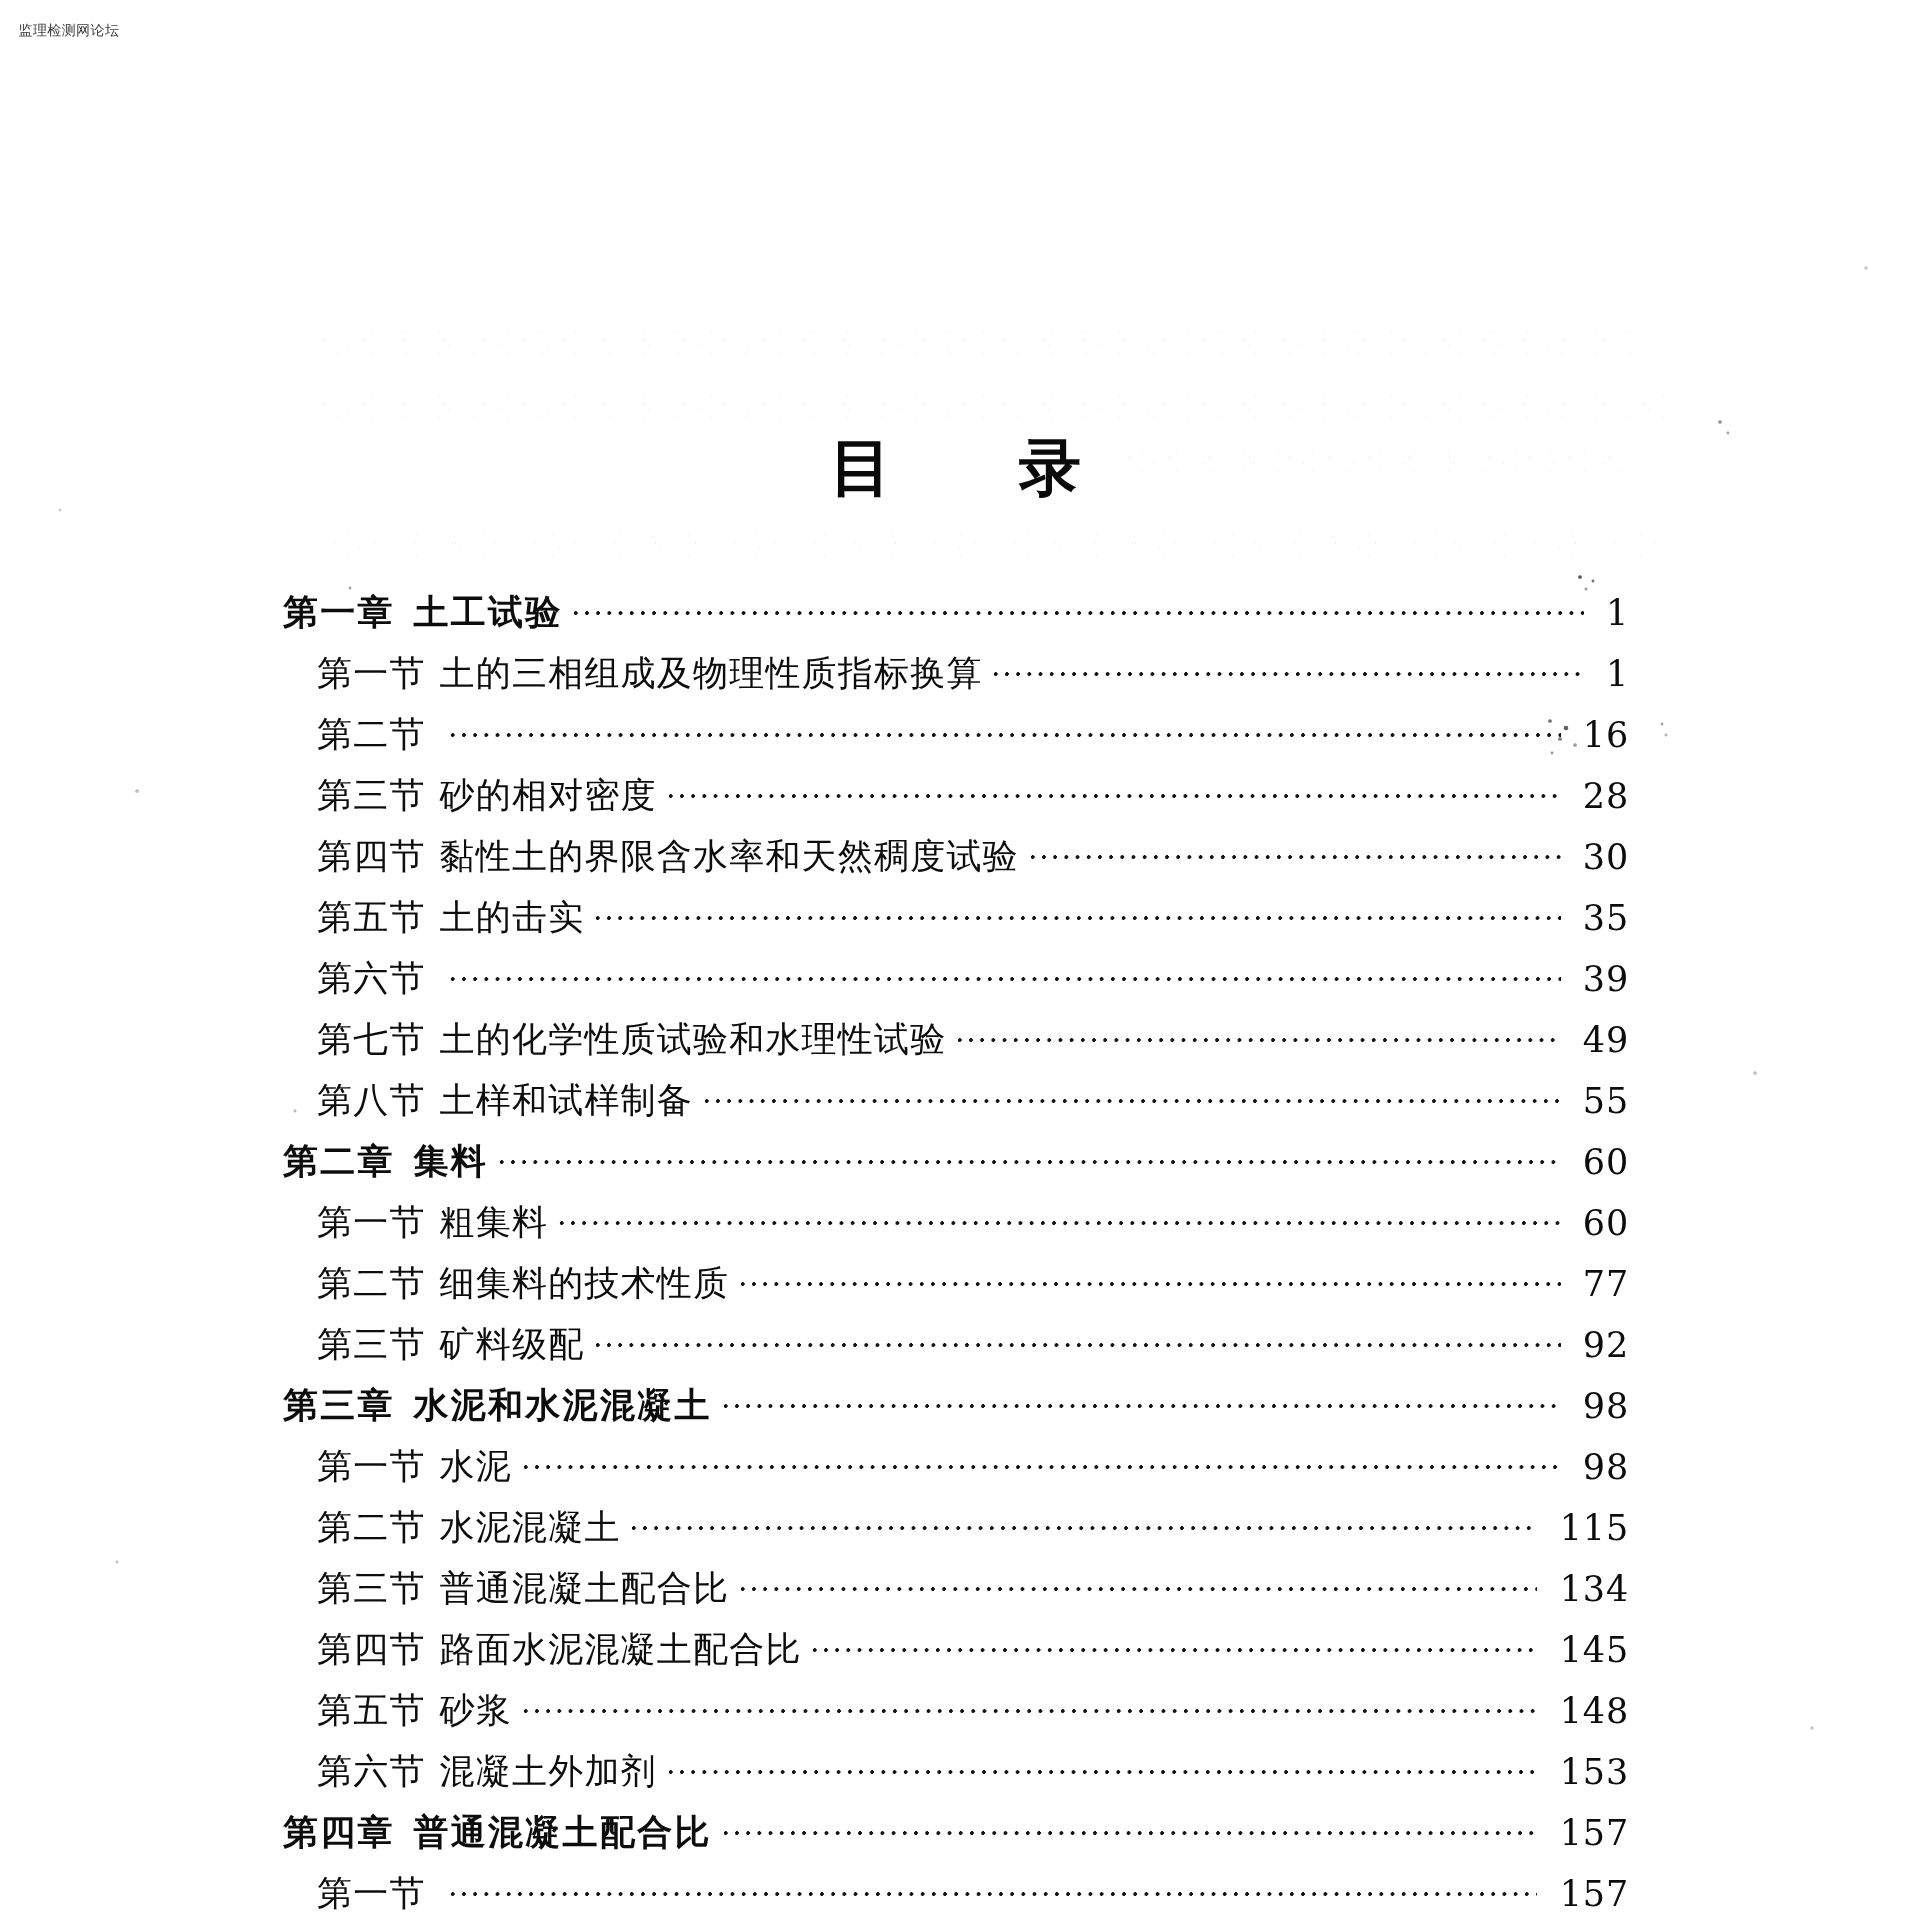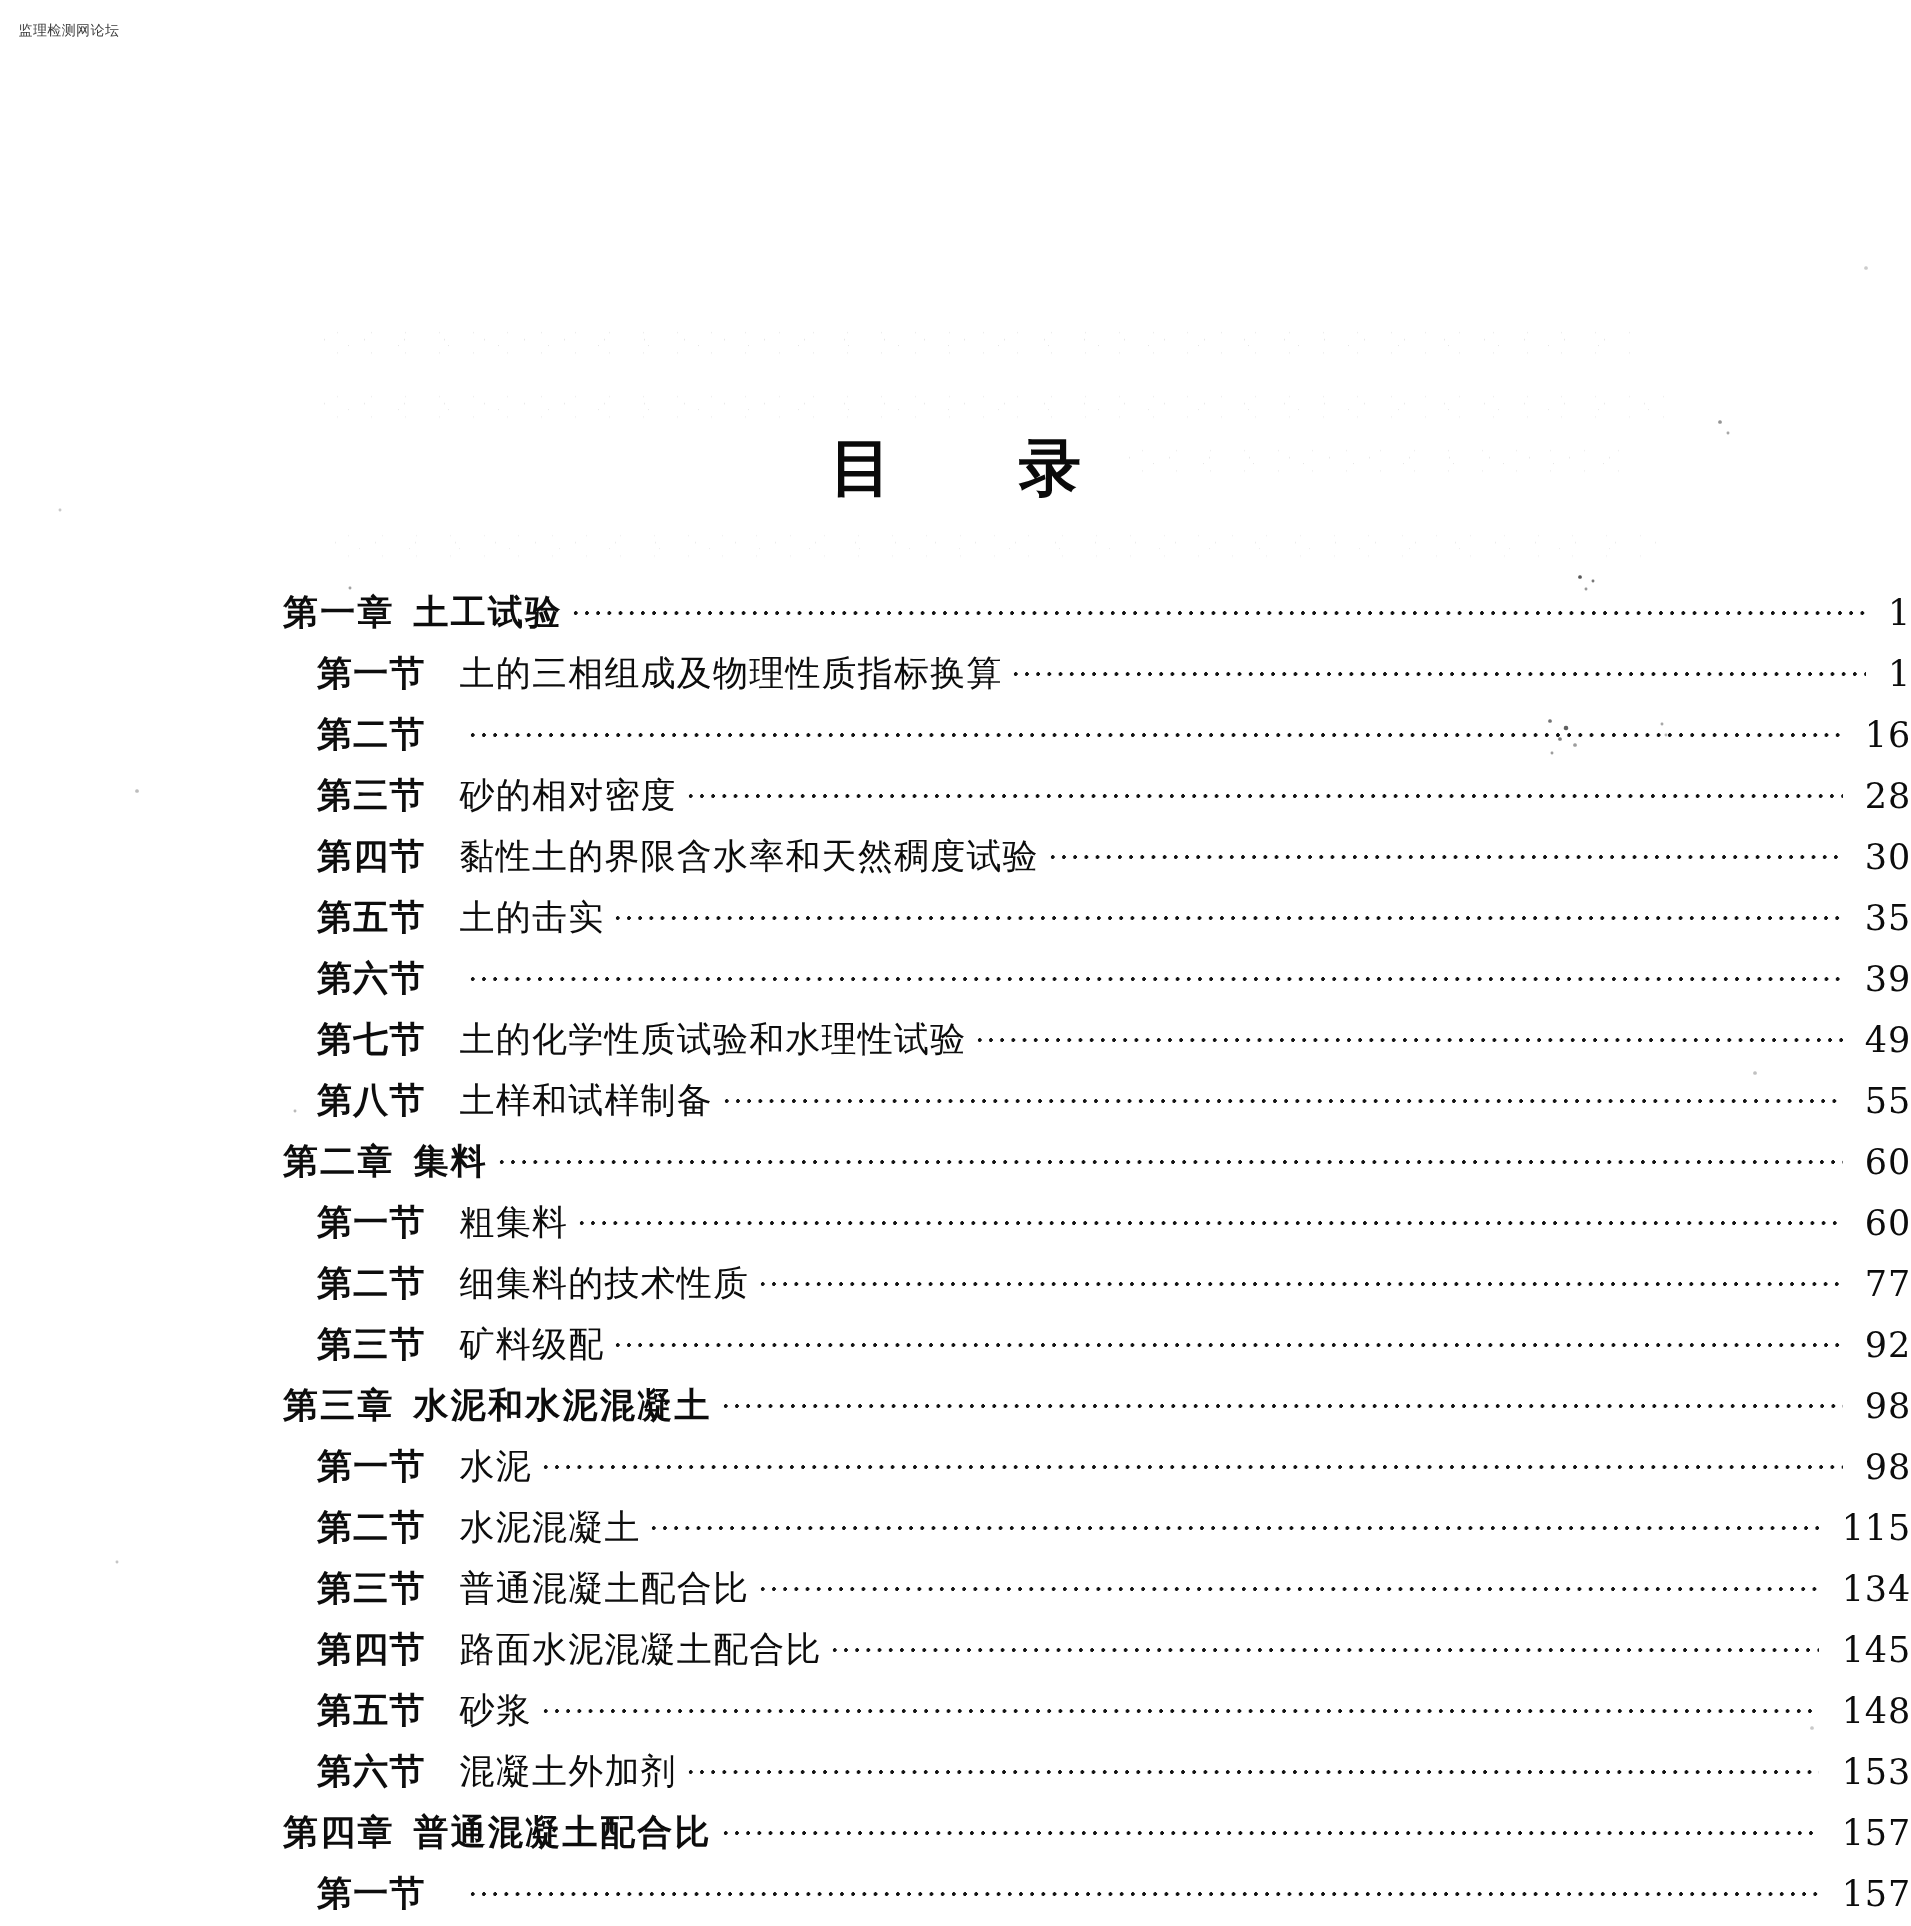--- a/index.html
+++ b/index.html
@@ -52,40 +52,41 @@
   .toc {
     position: absolute;
     top: 582px;
     left: 0;
     right: 0;
   }
   .row {
     display: flex;
     align-items: center;
     height: 61px;
+    padding-right: 282px;
     white-space: nowrap;
     text-align: center;
   }
   .row.chapter {
     font-family: "DejaVu Sans", sans-serif;
     font-weight: 700;
     font-size: 35px;
     letter-spacing: 2.3px;
     padding-left: 283px;
   }
   .row.section {
     font-family: "DejaVu Serif", serif;
     font-weight: 400;
     font-size: 35px;
     letter-spacing: 1.2px;
     padding-left: 317px;
   }
   .row .lbl { flex: 0 0 auto; }
   .row.chapter .lbl { margin-right: 18.5px; }
-  .row.section .lbl { margin-right: 34px; font-weight: bold; }
+  .row.section .lbl { margin-right: 14px; }
   .row .ttl { flex: 0 1 auto; }
 
   
   .leader {
     flex: 1 1 0;
     min-width: 15.4px;
     height: 7.7px;
     margin: 1.5px 22.3px 0 10.8px;
     background-image: radial-gradient(2.5px 3.5px at 2.7px 3.9px, #131313 62%, rgba(0,0,0,0) 68%);
     background-size: 11.2px 7.7px;

